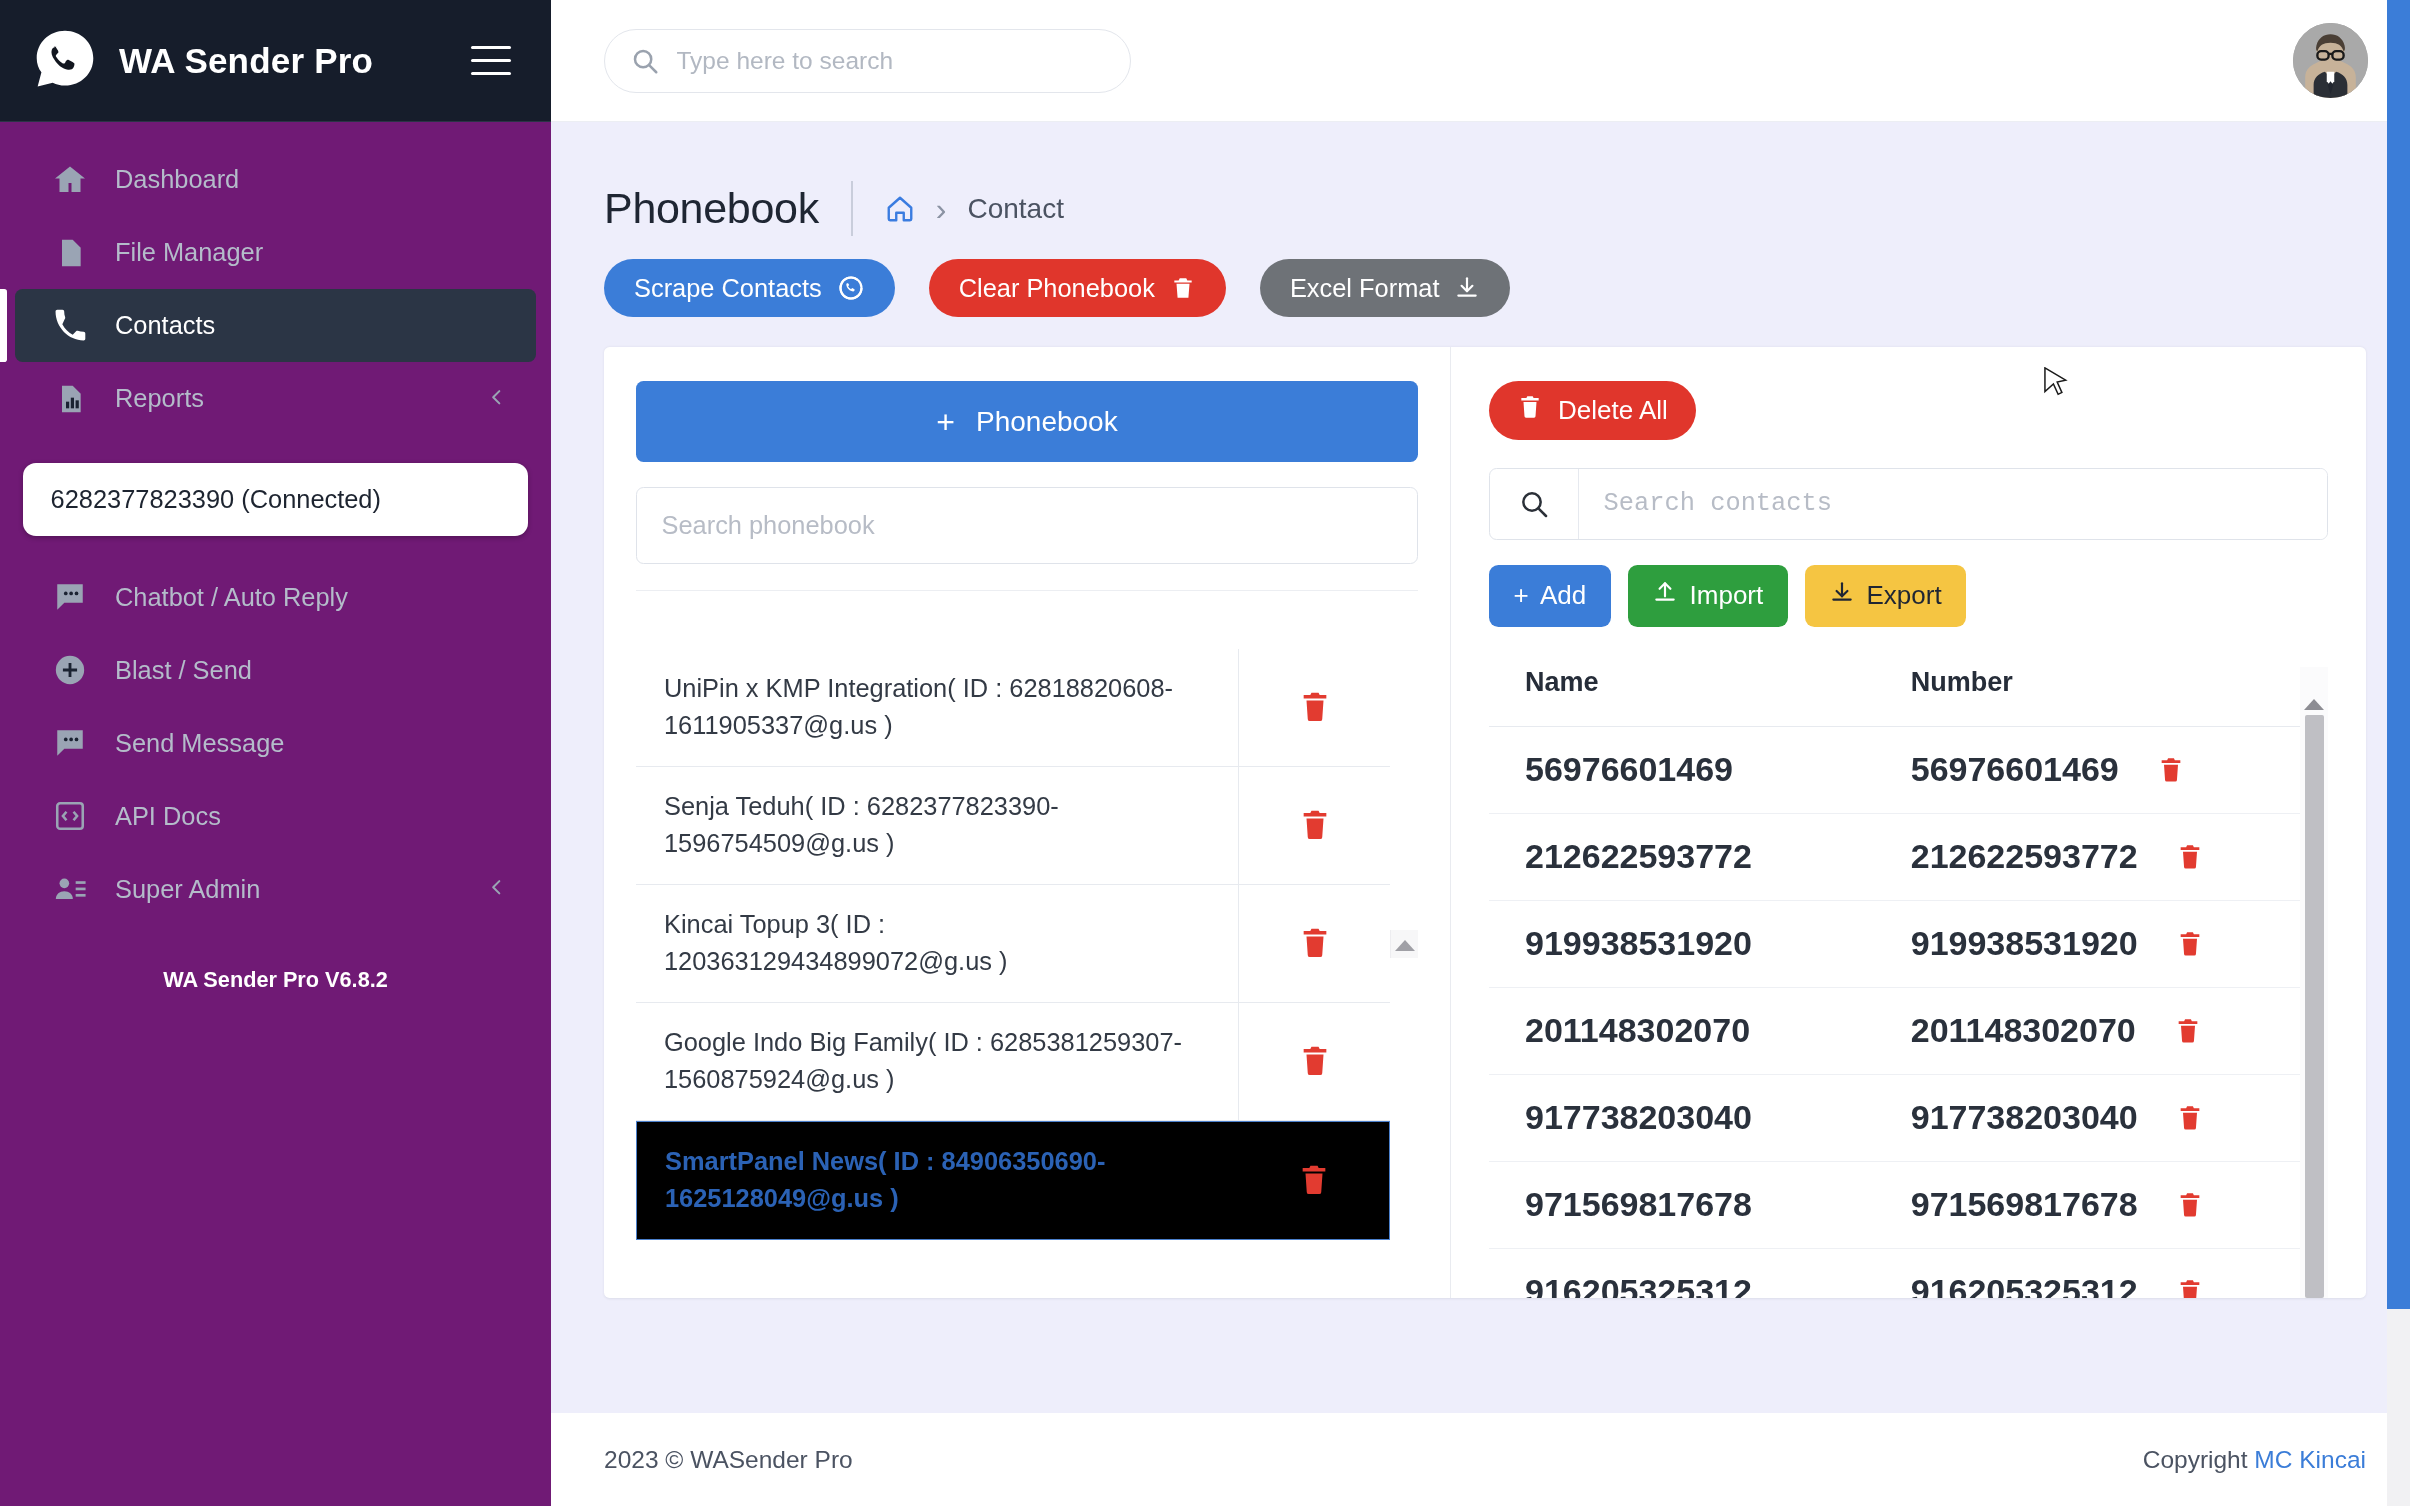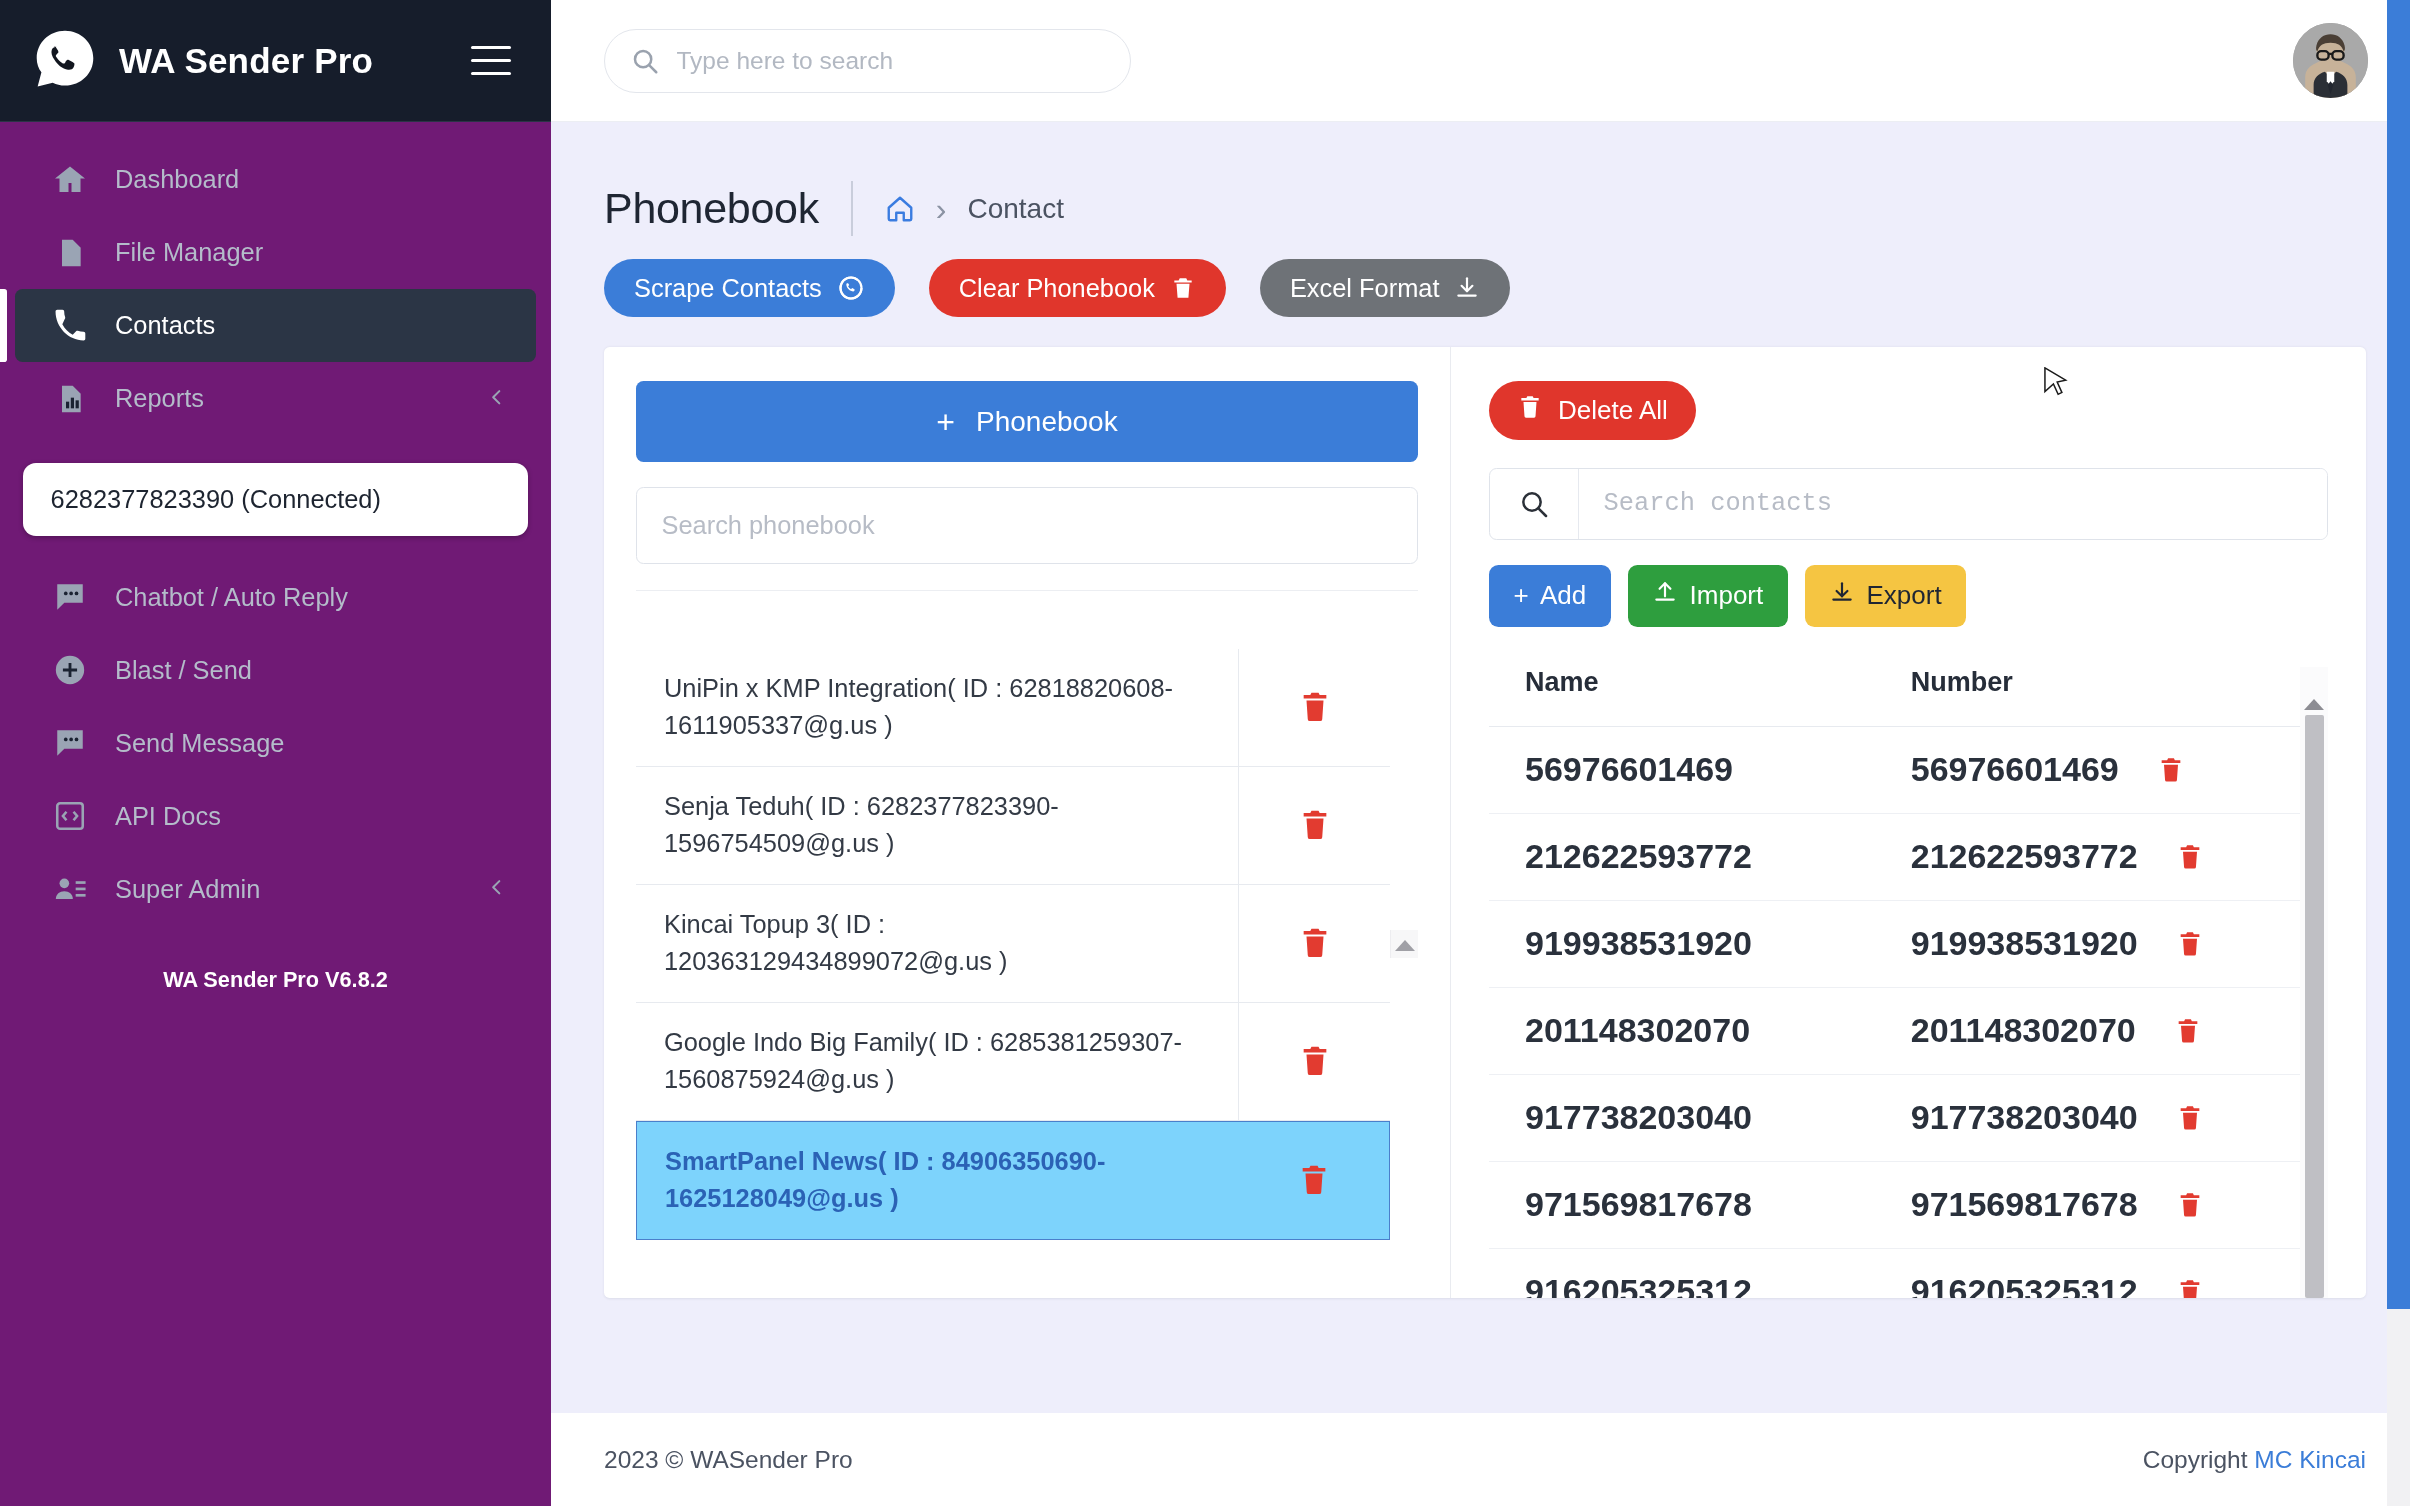--- a/index.html
+++ b/index.html
@@ -260,21 +260,21 @@
     border-right: 0.9px solid #e7eaef;
     min-height: 117px;
     display: flex; align-items: center;
   }
   .pb-row .del {
     width: 151px; flex: 0 0 151px;
     display: flex; align-items: center; justify-content: center;
     color: #e23b30;
     cursor: pointer;
   }
-  .pb-row.selected { background: #7dd3fc; border: 0.9px solid #4a7fcb; }
+  .pb-row.selected { background: #000000; border: 0.9px solid #4a7fcb; }
   .pb-row.selected .txt { color: #2b62b5; font-weight: 700; border-right: 0; }
 
   .scroll-col {
     width: 28px; flex: 0 0 28px;
     background: #f7f7f8;
     border-left: 0.9px solid #ededf0;
     display: flex; flex-direction: column; align-items: center;
     padding-top: 9.4px;
   }
   .scroll-col .arrow {

